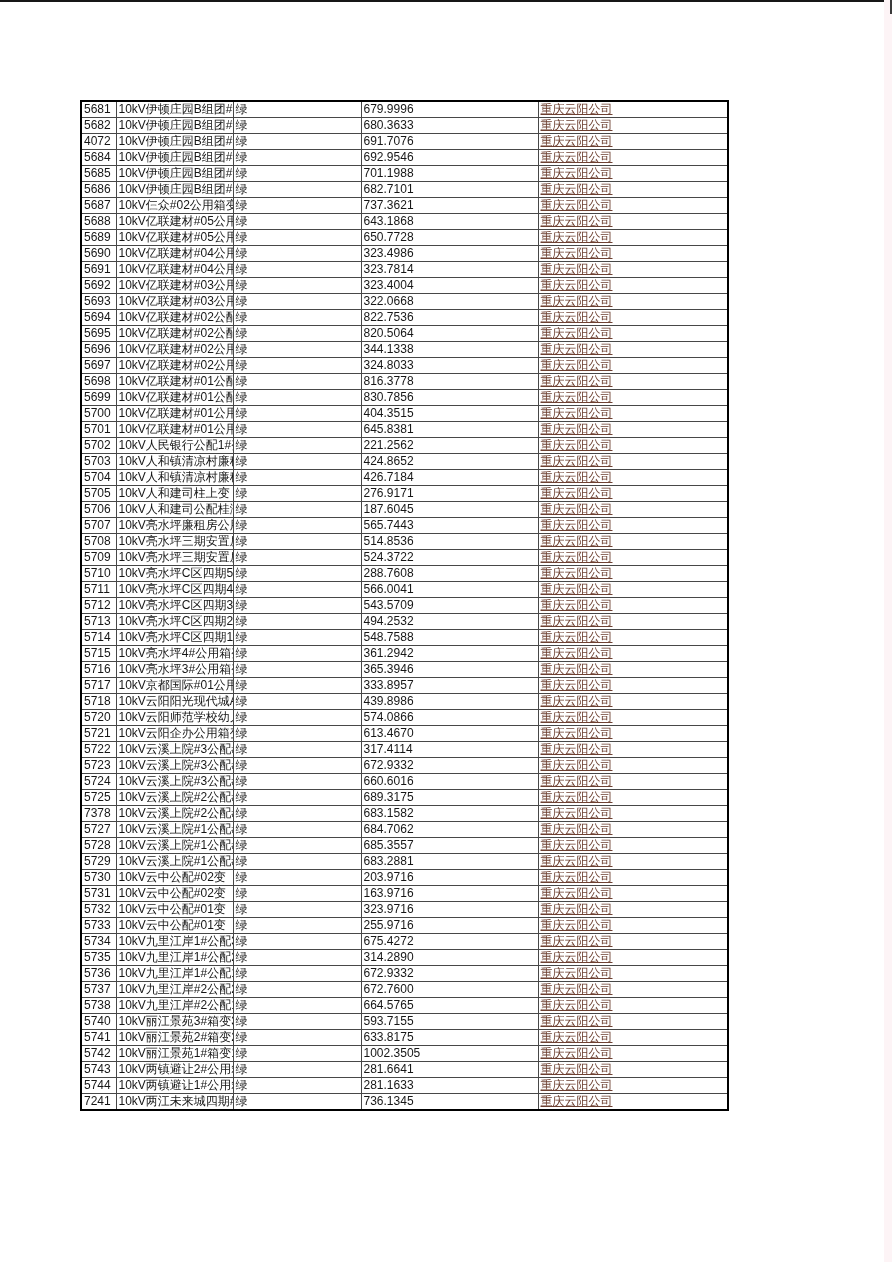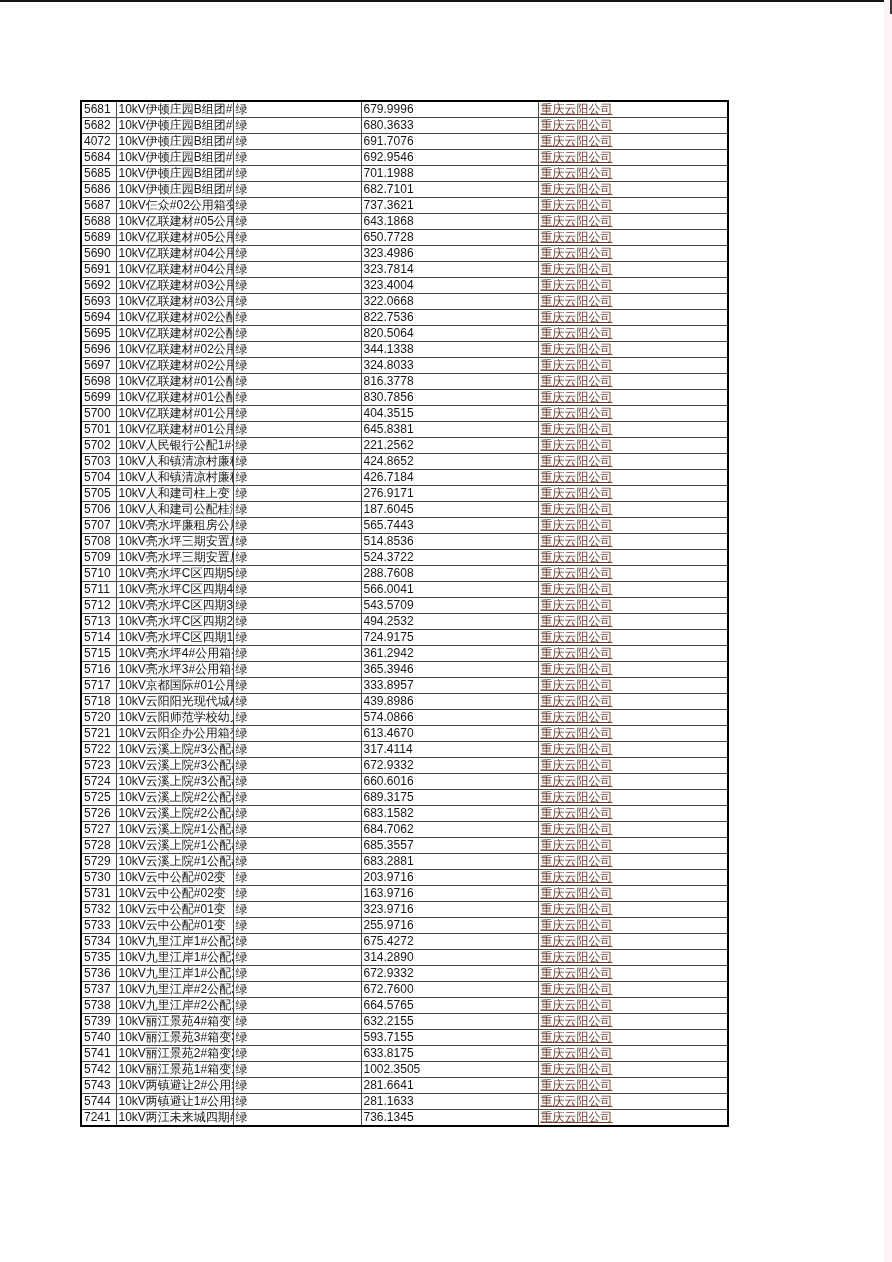--- a/index.html
+++ b/index.html
@@ -298,21 +298,21 @@
         <td class="col-id">5713</td>
         <td class="col-name">10kV亮水坪C区四期2#公</td>
         <td class="col-status">绿</td>
         <td class="col-value">494.2532</td>
         <td class="col-company"><a href="#" class="company-link">重庆云阳公司</a></td>
       </tr>
       <tr>
         <td class="col-id">5714</td>
         <td class="col-name">10kV亮水坪C区四期1#公</td>
         <td class="col-status">绿</td>
-        <td class="col-value">724.9175</td>
+        <td class="col-value">548.7588</td>
         <td class="col-company"><a href="#" class="company-link">重庆云阳公司</a></td>
       </tr>
       <tr>
         <td class="col-id">5715</td>
         <td class="col-name">10kV亮水坪4#公用箱变</td>
         <td class="col-status">绿</td>
         <td class="col-value">361.2942</td>
         <td class="col-company"><a href="#" class="company-link">重庆云阳公司</a></td>
       </tr>
       <tr>
@@ -372,21 +372,21 @@
         <td class="col-company"><a href="#" class="company-link">重庆云阳公司</a></td>
       </tr>
       <tr>
         <td class="col-id">5725</td>
         <td class="col-name">10kV云溪上院#2公配#2变</td>
         <td class="col-status">绿</td>
         <td class="col-value">689.3175</td>
         <td class="col-company"><a href="#" class="company-link">重庆云阳公司</a></td>
       </tr>
       <tr>
-        <td class="col-id">5726</td>
+        <td class="col-id">7378</td>
         <td class="col-name">10kV云溪上院#2公配#1变</td>
         <td class="col-status">绿</td>
         <td class="col-value">683.1582</td>
         <td class="col-company"><a href="#" class="company-link">重庆云阳公司</a></td>
       </tr>
       <tr>
         <td class="col-id">5727</td>
         <td class="col-name">10kV云溪上院#1公配#3变</td>
         <td class="col-status">绿</td>
         <td class="col-value">684.7062</td>
@@ -460,27 +460,20 @@
         <td class="col-name">10kV九里江岸#2公配2#变</td>
         <td class="col-status">绿</td>
         <td class="col-value">672.7600</td>
         <td class="col-company"><a href="#" class="company-link">重庆云阳公司</a></td>
       </tr>
       <tr>
         <td class="col-id">5738</td>
         <td class="col-name">10kV九里江岸#2公配1#变</td>
         <td class="col-status">绿</td>
         <td class="col-value">664.5765</td>
-        <td class="col-company"><a href="#" class="company-link">重庆云阳公司</a></td>
-      </tr>
-      <tr>
-        <td class="col-id">5739</td>
-        <td class="col-name">10kV丽江景苑4#箱变</td>
-        <td class="col-status">绿</td>
-        <td class="col-value">632.2155</td>
         <td class="col-company"><a href="#" class="company-link">重庆云阳公司</a></td>
       </tr>
       <tr>
         <td class="col-id">5740</td>
         <td class="col-name">10kV丽江景苑3#箱变3#变</td>
         <td class="col-status">绿</td>
         <td class="col-value">593.7155</td>
         <td class="col-company"><a href="#" class="company-link">重庆云阳公司</a></td>
       </tr>
       <tr>

